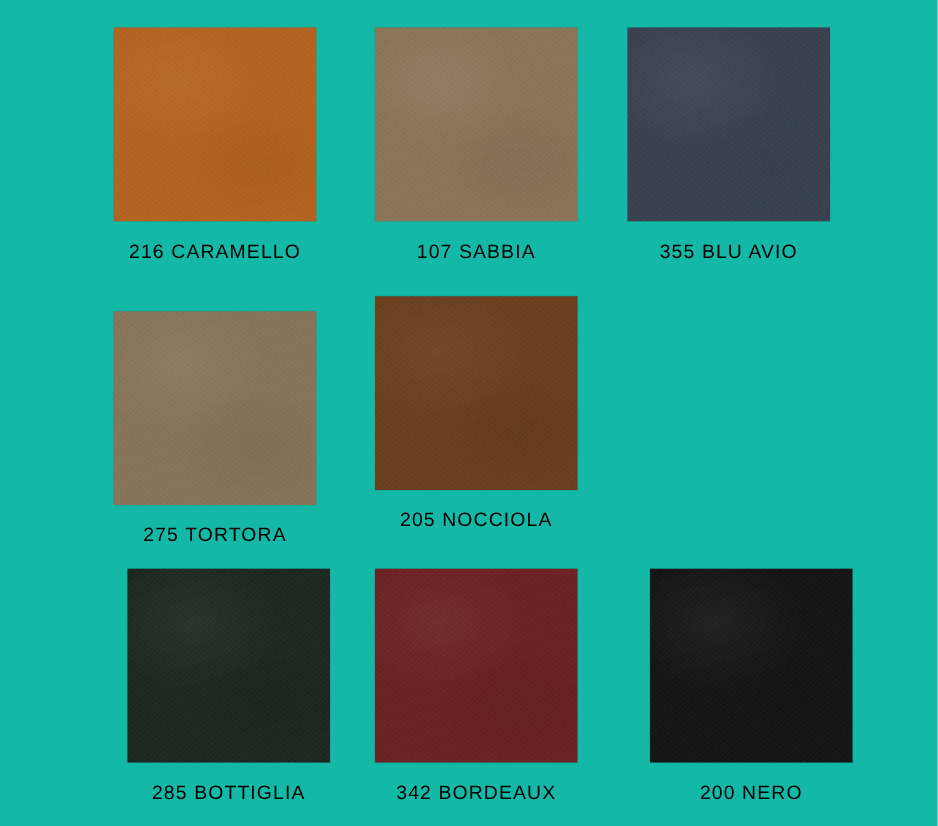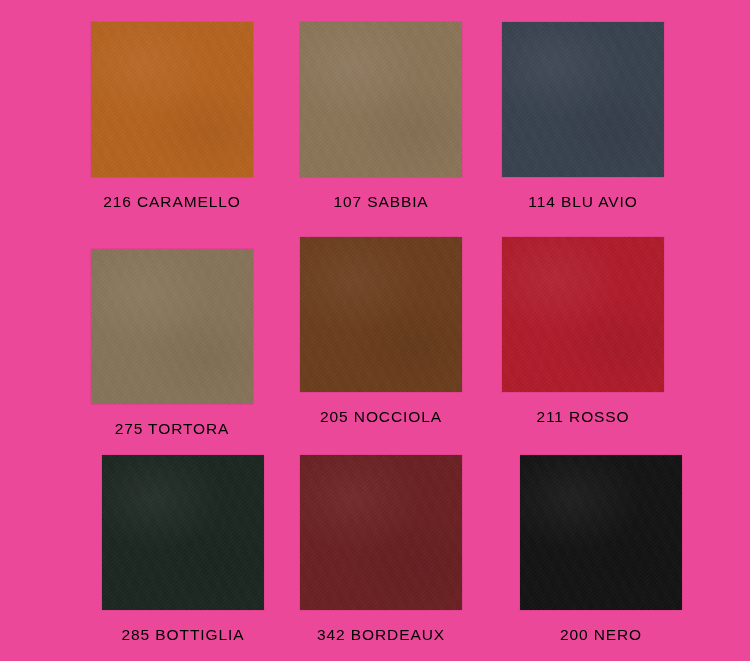--- a/index.html
+++ b/index.html
@@ -65,51 +65,47 @@
     font-size: 15.5px;
     line-height: 19px;
     letter-spacing: 0.9px;
     white-space: nowrap;
     font-family: "Liberation Sans", "DejaVu Sans", sans-serif;
   }
 </style>
 </head>
 <body>
 
-<div id="swatch-sheet" style="width: 750px; height: 661px; background-color: #ec4899;">
+<div id="swatch-sheet" style="width: 750px; height: 661px; background-color: #14b8a6;">
 
   <div class="swatch-cell" style="left: 91px; top: 22px;">
     <div class="swatch-chip" style="background-color: rgb(181, 99, 31);"></div>
     <div class="swatch-label">216  CARAMELLO</div>
   </div>
 
   <div class="swatch-cell" style="left: 300px; top: 22px;">
     <div class="swatch-chip" style="background-color: rgb(139, 117, 88);"></div>
     <div class="swatch-label">107  SABBIA</div>
   </div>
 
   <div class="swatch-cell" style="left: 502px; top: 22px;">
     <div class="swatch-chip" style="background-color: rgb(56, 65, 79);"></div>
-    <div class="swatch-label">114  BLU AVIO</div>
+    <div class="swatch-label">355  BLU AVIO</div>
   </div>
 
   <div class="swatch-cell" style="left: 91px; top: 237px; margin-top: 12px;">
     <div class="swatch-chip" style="background-color: rgb(135, 116, 89);"></div>
     <div class="swatch-label">275  TORTORA</div>
   </div>
 
   <div class="swatch-cell" style="left: 300px; top: 237px;">
     <div class="swatch-chip" style="background-color: rgb(107, 61, 28);"></div>
     <div class="swatch-label">205  NOCCIOLA</div>
   </div>
 
-  <div class="swatch-cell" style="left: 502px; top: 237px;">
-    <div class="swatch-chip" style="background-color: rgb(176, 27, 43);"></div>
-    <div class="swatch-label">211  ROSSO</div>
-  </div>
 
   <div class="swatch-cell" style="left: 102px; top: 455px;">
     <div class="swatch-chip" style="background-color: rgb(27, 39, 32);"></div>
     <div class="swatch-label">285  BOTTIGLIA</div>
   </div>
 
   <div class="swatch-cell" style="left: 300px; top: 455px;">
     <div class="swatch-chip" style="background-color: rgb(107, 32, 34);"></div>
     <div class="swatch-label">342  BORDEAUX</div>
   </div>

